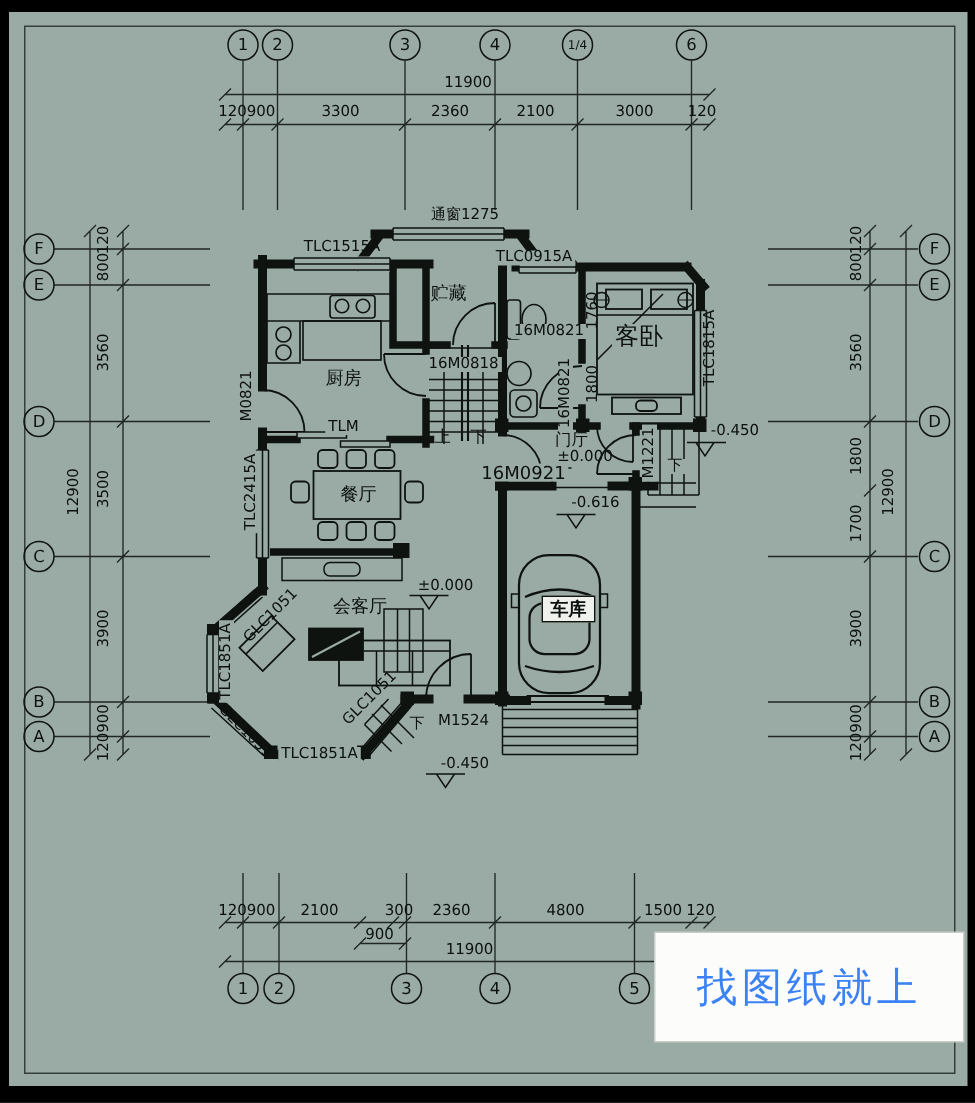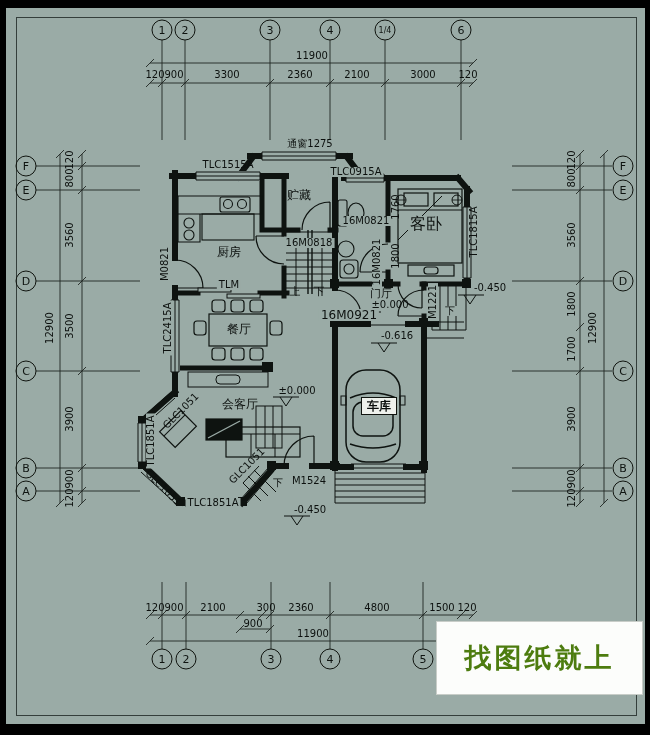--- a/index.html
+++ b/index.html
@@ -16,21 +16,21 @@
           display:flex;align-items:center;justify-content:center;font-size:11px;z-index:10;
           transform:translate(-50%,-50%);}
   .bubble.small{font-size:8px;}
   .dimlbl{position:absolute;font-size:10px;white-space:nowrap;line-height:1;z-index:10;color:#0c100e;}
   .title{position:absolute;left:330px;top:709px;transform:translate(-50%,-50%);
          font-size:17px;font-weight:bold;letter-spacing:5px;z-index:12;
          border-bottom:2px solid #10140f;padding:0 14px 4px 14px;}
   .watermark{position:absolute;left:437px;top:622px;width:205px;height:72px;background:#fcfdfb;
              display:flex;flex-direction:column;align-items:center;justify-content:center;z-index:30;
              box-shadow:0 0 0 1px #c8cdc8;}
-  .wm1{font-size:27px;font-weight:bold;letter-spacing:3px;color:#4d7c0f;}
+  .wm1{font-size:27px;font-weight:normal;letter-spacing:3px;color:#3b82f6;}
   .wm2{font-size:20px;font-weight:bold;}
 </style>
 </head>
 <body>
 
 <div class="page">
   <div class="paper"></div>
   <div class="frame"></div>
 
   <div id="plan">

